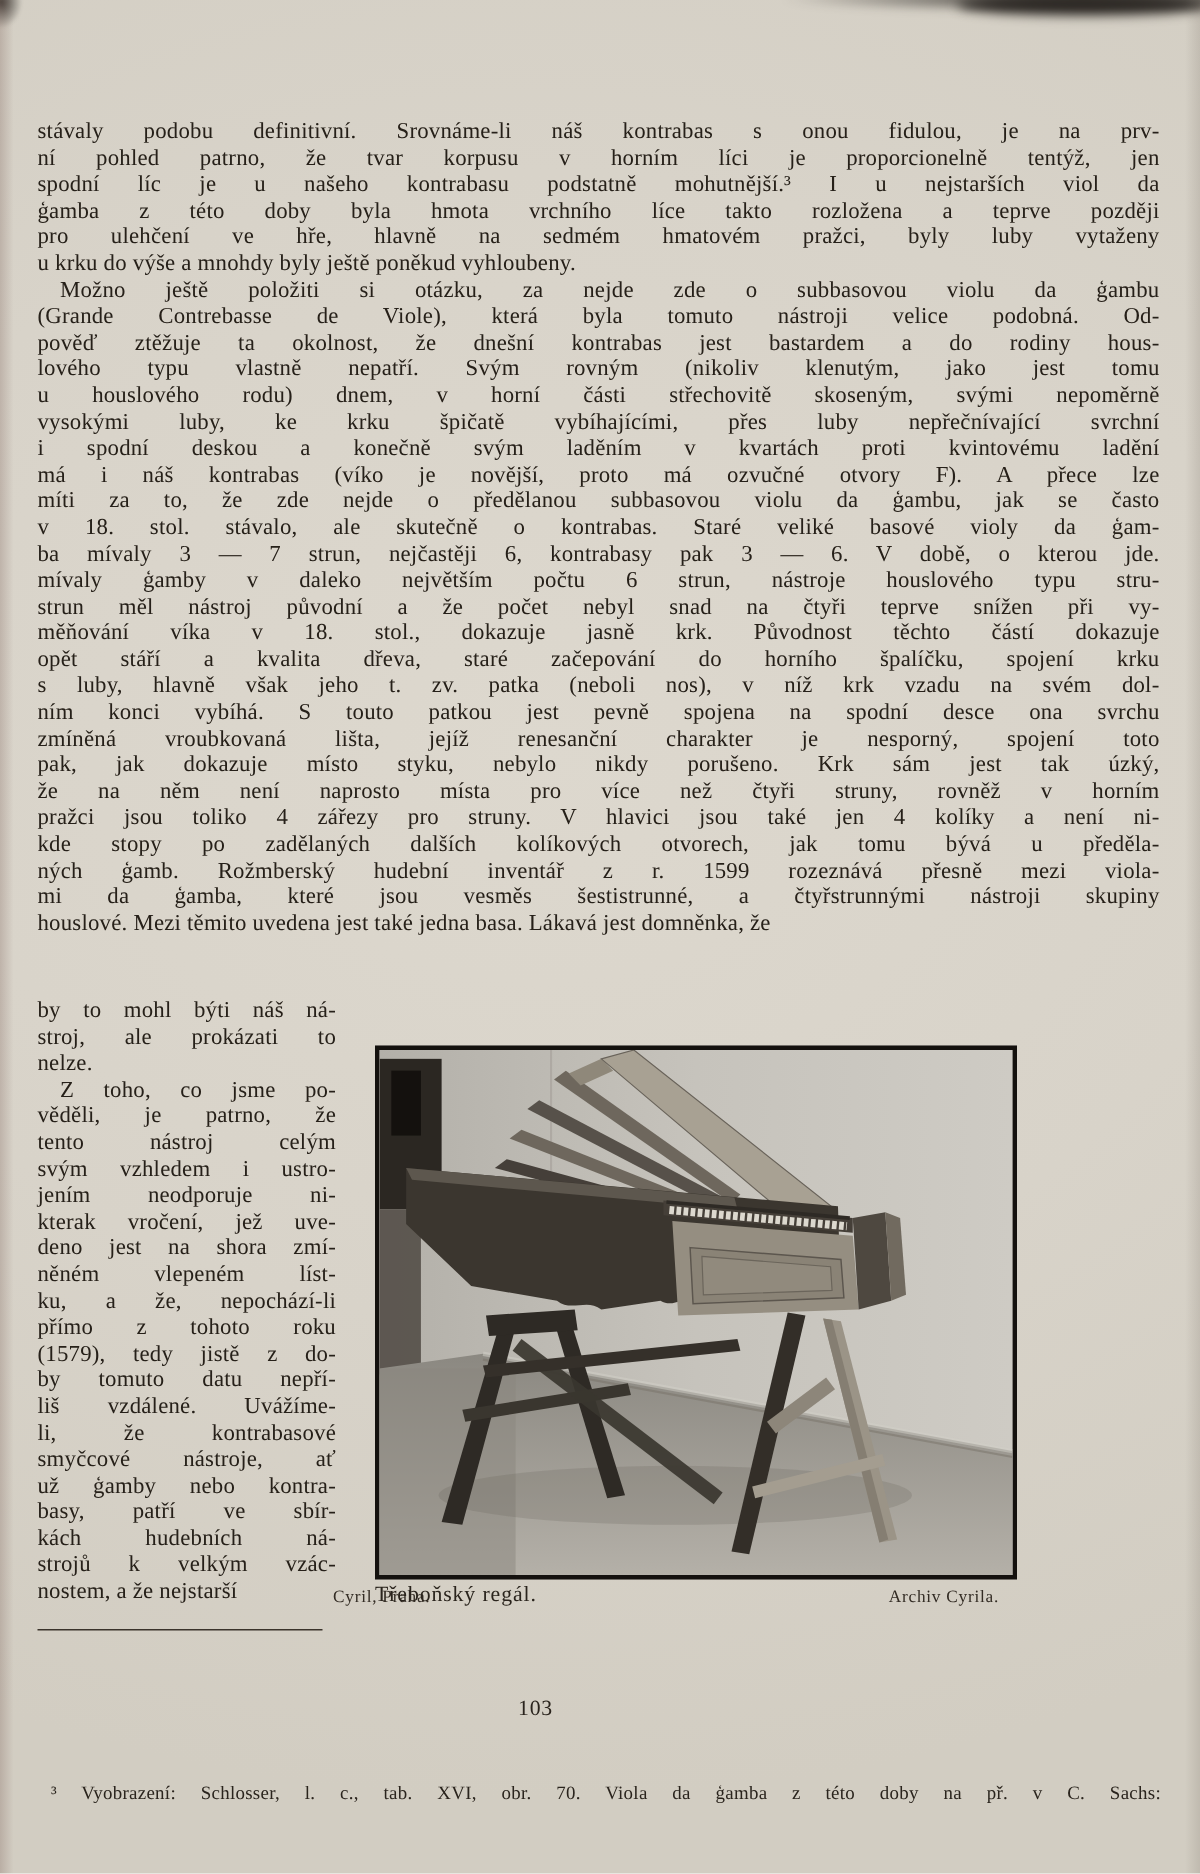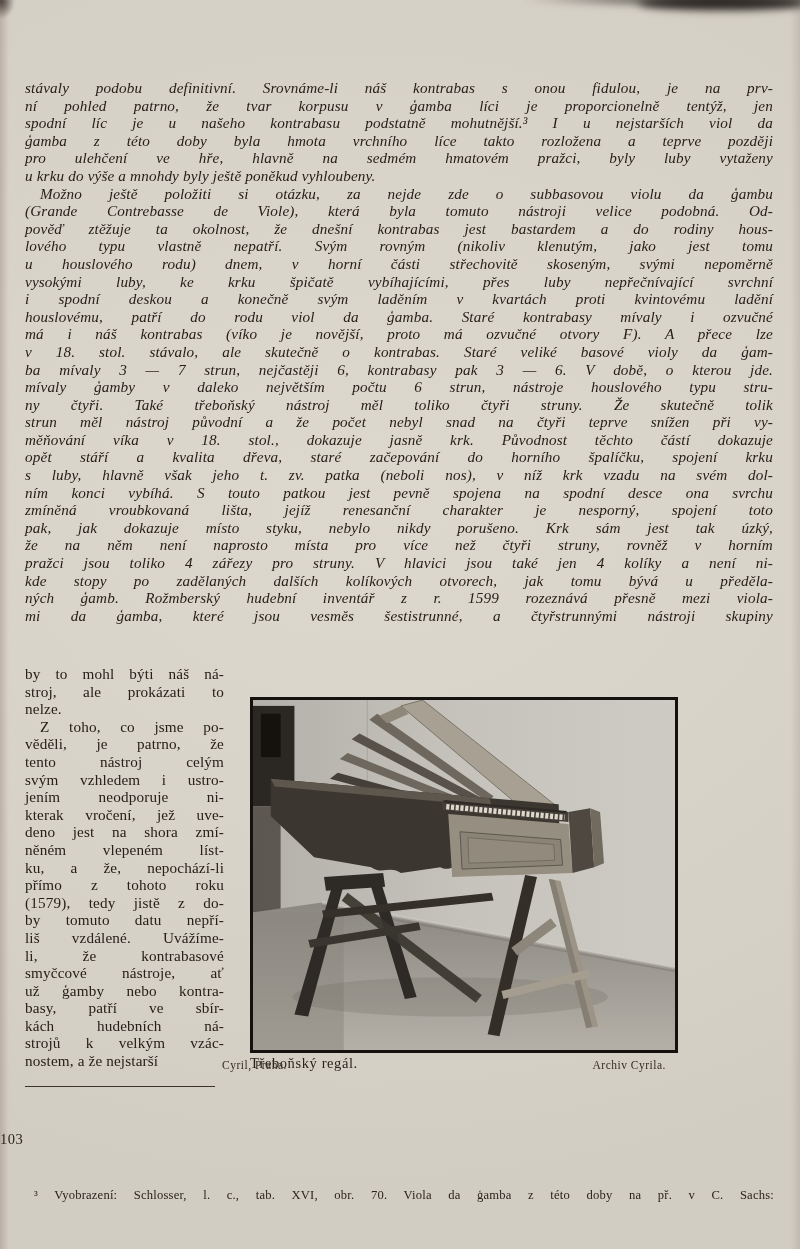--- a/index.html
+++ b/index.html
@@ -17,21 +17,21 @@
     background:linear-gradient(270deg, rgba(110,100,90,.18), rgba(110,100,90,0));}
   .shadow-top-right{position:absolute;top:-6px;left:430px;width:380px;height:18px;
     background:radial-gradient(ellipse 260px 12px at 75% 30%, rgba(40,36,32,.95), rgba(40,36,32,0) 75%);
     filter:blur(3px);}
   .shadow-top-far{position:absolute;top:-4px;right:-8px;width:170px;height:14px;
     background:#2c2824;filter:blur(4px);border-radius:50%;}
   .smudge-top-left{position:absolute;top:-3px;left:-3px;width:18px;height:22px;
     background:radial-gradient(ellipse at 20% 20%, rgba(30,26,22,.85), rgba(30,26,22,0) 70%);
     filter:blur(1px);}
   
-  .main-text{position:absolute;left:25px;top:79px;width:748px;font-style:italic;}
+  .main-text{position:absolute;left:25px;top:79px;width:748px;}
   .col-text{position:absolute;left:25px;top:665px;width:199px;}
   .tline{
     font-size:15.2px;line-height:17.6px;letter-spacing:.15px;
     text-align:justify;text-align-last:justify;text-justify:inter-word;
     white-space:normal;color:#262019;
   }
   .col-text .tline{line-height:17.6px;}
   .tline.last{text-align-last:left;}
   .tline.ind{text-indent:15px;}
   
@@ -41,64 +41,64 @@
   .cap-left{position:absolute;left:222px;top:1059px;font-size:11.5px;letter-spacing:.5px;color:#332c24;}
   .cap-center{position:absolute;left:250px;top:1055px;width:428px;text-align:left;
     font-size:14.5px;letter-spacing:.6px;color:#2a241d;}
   .cap-right{position:absolute;right:134px;top:1059px;font-size:11.5px;letter-spacing:.5px;color:#332c24;}
   
   .fn-rule{position:absolute;left:25px;top:1086px;width:190px;border-top:1.4px solid #3a332b;}
   .footnote{position:absolute;left:10px;top:1142px;width:764px;margin-top:46px;}
   .fnline{font-size:12.6px;line-height:14.6px;letter-spacing:.2px;color:#2a241d;}
   .fnline.j{text-align:justify;text-align-last:justify;padding-left:24px;}
   
-  .page-number{position:absolute;left:0;top:1131px;width:714px;text-align:left;
+  .page-number{position:absolute;left:0;top:1131px;width:714px;text-align:center;
     font-size:14.5px;letter-spacing:.5px;color:#2a241d;}
 </style>
 </head>
 <body>
 
 <div class="smudge-top-left"></div>
 <div class="shadow-top-right"></div>
 <div class="shadow-top-far"></div>
 <div class="edge-left"></div>
 <div class="edge-right"></div>
 
 <div id="main-text" class="main-text">
     <div class="tline">stávaly podobu definitivní. Srovnáme-li náš kontrabas s onou fidulou, je na prv-</div>
-    <div class="tline">ní pohled patrno, že tvar korpusu v ģamba líci je proporcionelně tentýž, jen</div>
+    <div class="tline">ní pohled patrno, že tvar korpusu v horním líci je proporcionelně tentýž, jen</div>
     <div class="tline">spodní líc je u našeho kontrabasu podstatně mohutnější.³ I u nejstarších viol da</div>
     <div class="tline">ģamba z této doby byla hmota vrchního líce takto rozložena a teprve později</div>
     <div class="tline">pro ulehčení ve hře, hlavně na sedmém hmatovém pražci, byly luby vytaženy</div>
     <div class="tline last">u krku do výše a mnohdy byly ještě poněkud vyhloubeny.</div>
     <div class="tline ind">Možno ještě položiti si otázku, za nejde zde o subbasovou violu da ģambu</div>
     <div class="tline">(Grande Contrebasse de Viole), která byla tomuto nástroji velice podobná. Od-</div>
     <div class="tline">pověď ztěžuje ta okolnost, že dnešní kontrabas jest bastardem a do rodiny hous-</div>
     <div class="tline">lového typu vlastně nepatří. Svým rovným (nikoliv klenutým, jako jest tomu</div>
     <div class="tline">u houslového rodu) dnem, v horní části střechovitě skoseným, svými nepoměrně</div>
     <div class="tline">vysokými luby, ke krku špičatě vybíhajícími, přes luby nepřečnívající svrchní</div>
     <div class="tline">i spodní deskou a konečně svým laděním v kvartách proti kvintovému ladění</div>
-    <div class="tline">houslovému, patří do rodu viol da ģamba. Staré kontrabasy mívaly i ozvučné</div>
     <div class="tline">má i náš kontrabas (víko je novější, proto má ozvučné otvory F). A přece lze</div>
+    <div class="tline">míti za to, že zde nejde o předělanou subbasovou violu da ģambu, jak se často</div>
     <div class="tline">v 18. stol. stávalo, ale skutečně o kontrabas. Staré veliké basové violy da ģam-</div>
     <div class="tline">ba mívaly 3 — 7 strun, nejčastěji 6, kontrabasy pak 3 — 6. V době, o kterou jde.</div>
     <div class="tline">mívaly ģamby v daleko největším počtu 6 strun, nástroje houslového typu stru-</div>
-    <div class="tline">ny čtyři. Také třeboňský nástroj měl toliko čtyři struny. Že skutečně tolik</div>
     <div class="tline">strun měl nástroj původní a že počet nebyl snad na čtyři teprve snížen při vy-</div>
     <div class="tline">měňování víka v 18. stol., dokazuje jasně krk. Původnost těchto částí dokazuje</div>
     <div class="tline">opět stáří a kvalita dřeva, staré začepování do horního špalíčku, spojení krku</div>
     <div class="tline">s luby, hlavně však jeho t. zv. patka (neboli nos), v níž krk vzadu na svém dol-</div>
     <div class="tline">ním konci vybíhá. S touto patkou jest pevně spojena na spodní desce ona svrchu</div>
     <div class="tline">zmíněná vroubkovaná lišta, jejíž renesanční charakter je nesporný, spojení toto</div>
     <div class="tline">pak, jak dokazuje místo styku, nebylo nikdy porušeno. Krk sám jest tak úzký,</div>
     <div class="tline">že na něm není naprosto místa pro více než čtyři struny, rovněž v horním</div>
     <div class="tline">pražci jsou toliko 4 zářezy pro struny. V hlavici jsou také jen 4 kolíky a není ni-</div>
     <div class="tline">kde stopy po zadělaných dalších kolíkových otvorech, jak tomu bývá u předěla-</div>
     <div class="tline">ných ģamb. Rožmberský hudební inventář z r. 1599 rozeznává přesně mezi viola-</div>
     <div class="tline">mi da ģamba, které jsou vesměs šestistrunné, a čtyřstrunnými nástroji skupiny</div>
+    <div class="tline last">houslové. Mezi těmito uvedena jest také jedna basa. Lákavá jest domněnka, že</div>
   </div>
 
 <div id="col-text" class="col-text">
     <div class="tline">by to mohl býti náš ná-</div>
     <div class="tline">stroj, ale prokázati to</div>
     <div class="tline last">nelze.</div>
     <div class="tline ind">Z toho, co jsme po-</div>
     <div class="tline">věděli, je patrno, že</div>
     <div class="tline">tento nástroj celým</div>
     <div class="tline">svým vzhledem i ustro-</div>

